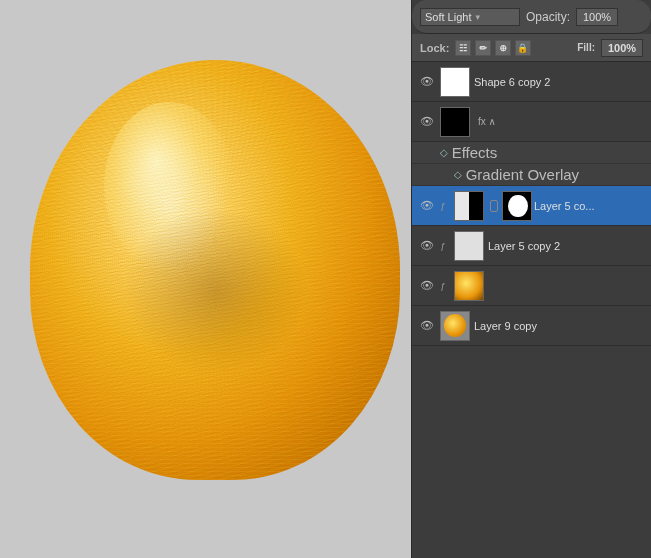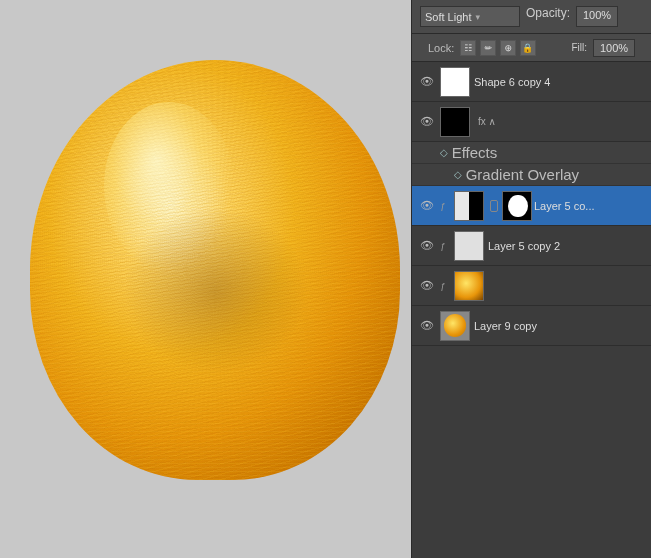--- a/index.html
+++ b/index.html
@@ -91,23 +91,25 @@
       border-left: 1px solid #2a2a2a;
       display: flex;
       flex-direction: column;
     }
 
     
     #blend-bar {
       background: #4a4a4a;
       padding: 6px 8px;
       display: flex;
+      align-items: center;
       gap: 6px;
       border-bottom: 1px solid #2a2a2a;
       height: 34px;
+      border-radius: 15px;
     }
 
     .blend-select {
       background: #5a5a5a;
       border: 1px solid #333;
       color: #ddd;
       padding: 2px 4px;
       font-size: 11px;
       display: flex;
       align-items: center;
@@ -132,26 +134,27 @@
       color: #ddd;
       padding: 2px 4px;
       font-size: 11px;
       width: 42px;
       text-align: center;
     }
 
     
     #lock-bar {
       background: #4a4a4a;
-      padding: 5px 16px;
+      padding: 5px 8px;
       display: flex;
       align-items: center;
       gap: 6px;
       border-bottom: 1px solid #2a2a2a;
       height: 28px;
+      font-weight: bold;
     }
 
     .lock-label {
       color: #bbb;
       font-size: 11px;
     }
 
     .lock-icons {
       display: flex;
       gap: 4px;
@@ -403,21 +406,21 @@
     <div class="fill-value">100%</div>
   </div>
 
   <div id="layers-list">
 
     <div class="layer-item">
       <div class="layer-eye">👁</div>
       <div class="layer-thumb">
         <div class="thumb-white"></div>
       </div>
-      <span class="layer-name">Shape 6 copy 4</span>
+      <span class="layer-name">Shape 6 copy 2</span>
     </div>
 
     <div class="layer-item">
       <div class="layer-eye">👁</div>
       <div class="layer-thumb">
         <div class="thumb-black-shape"></div>
       </div>
       <span class="layer-fx">fx ∧</span>
     </div>
 

